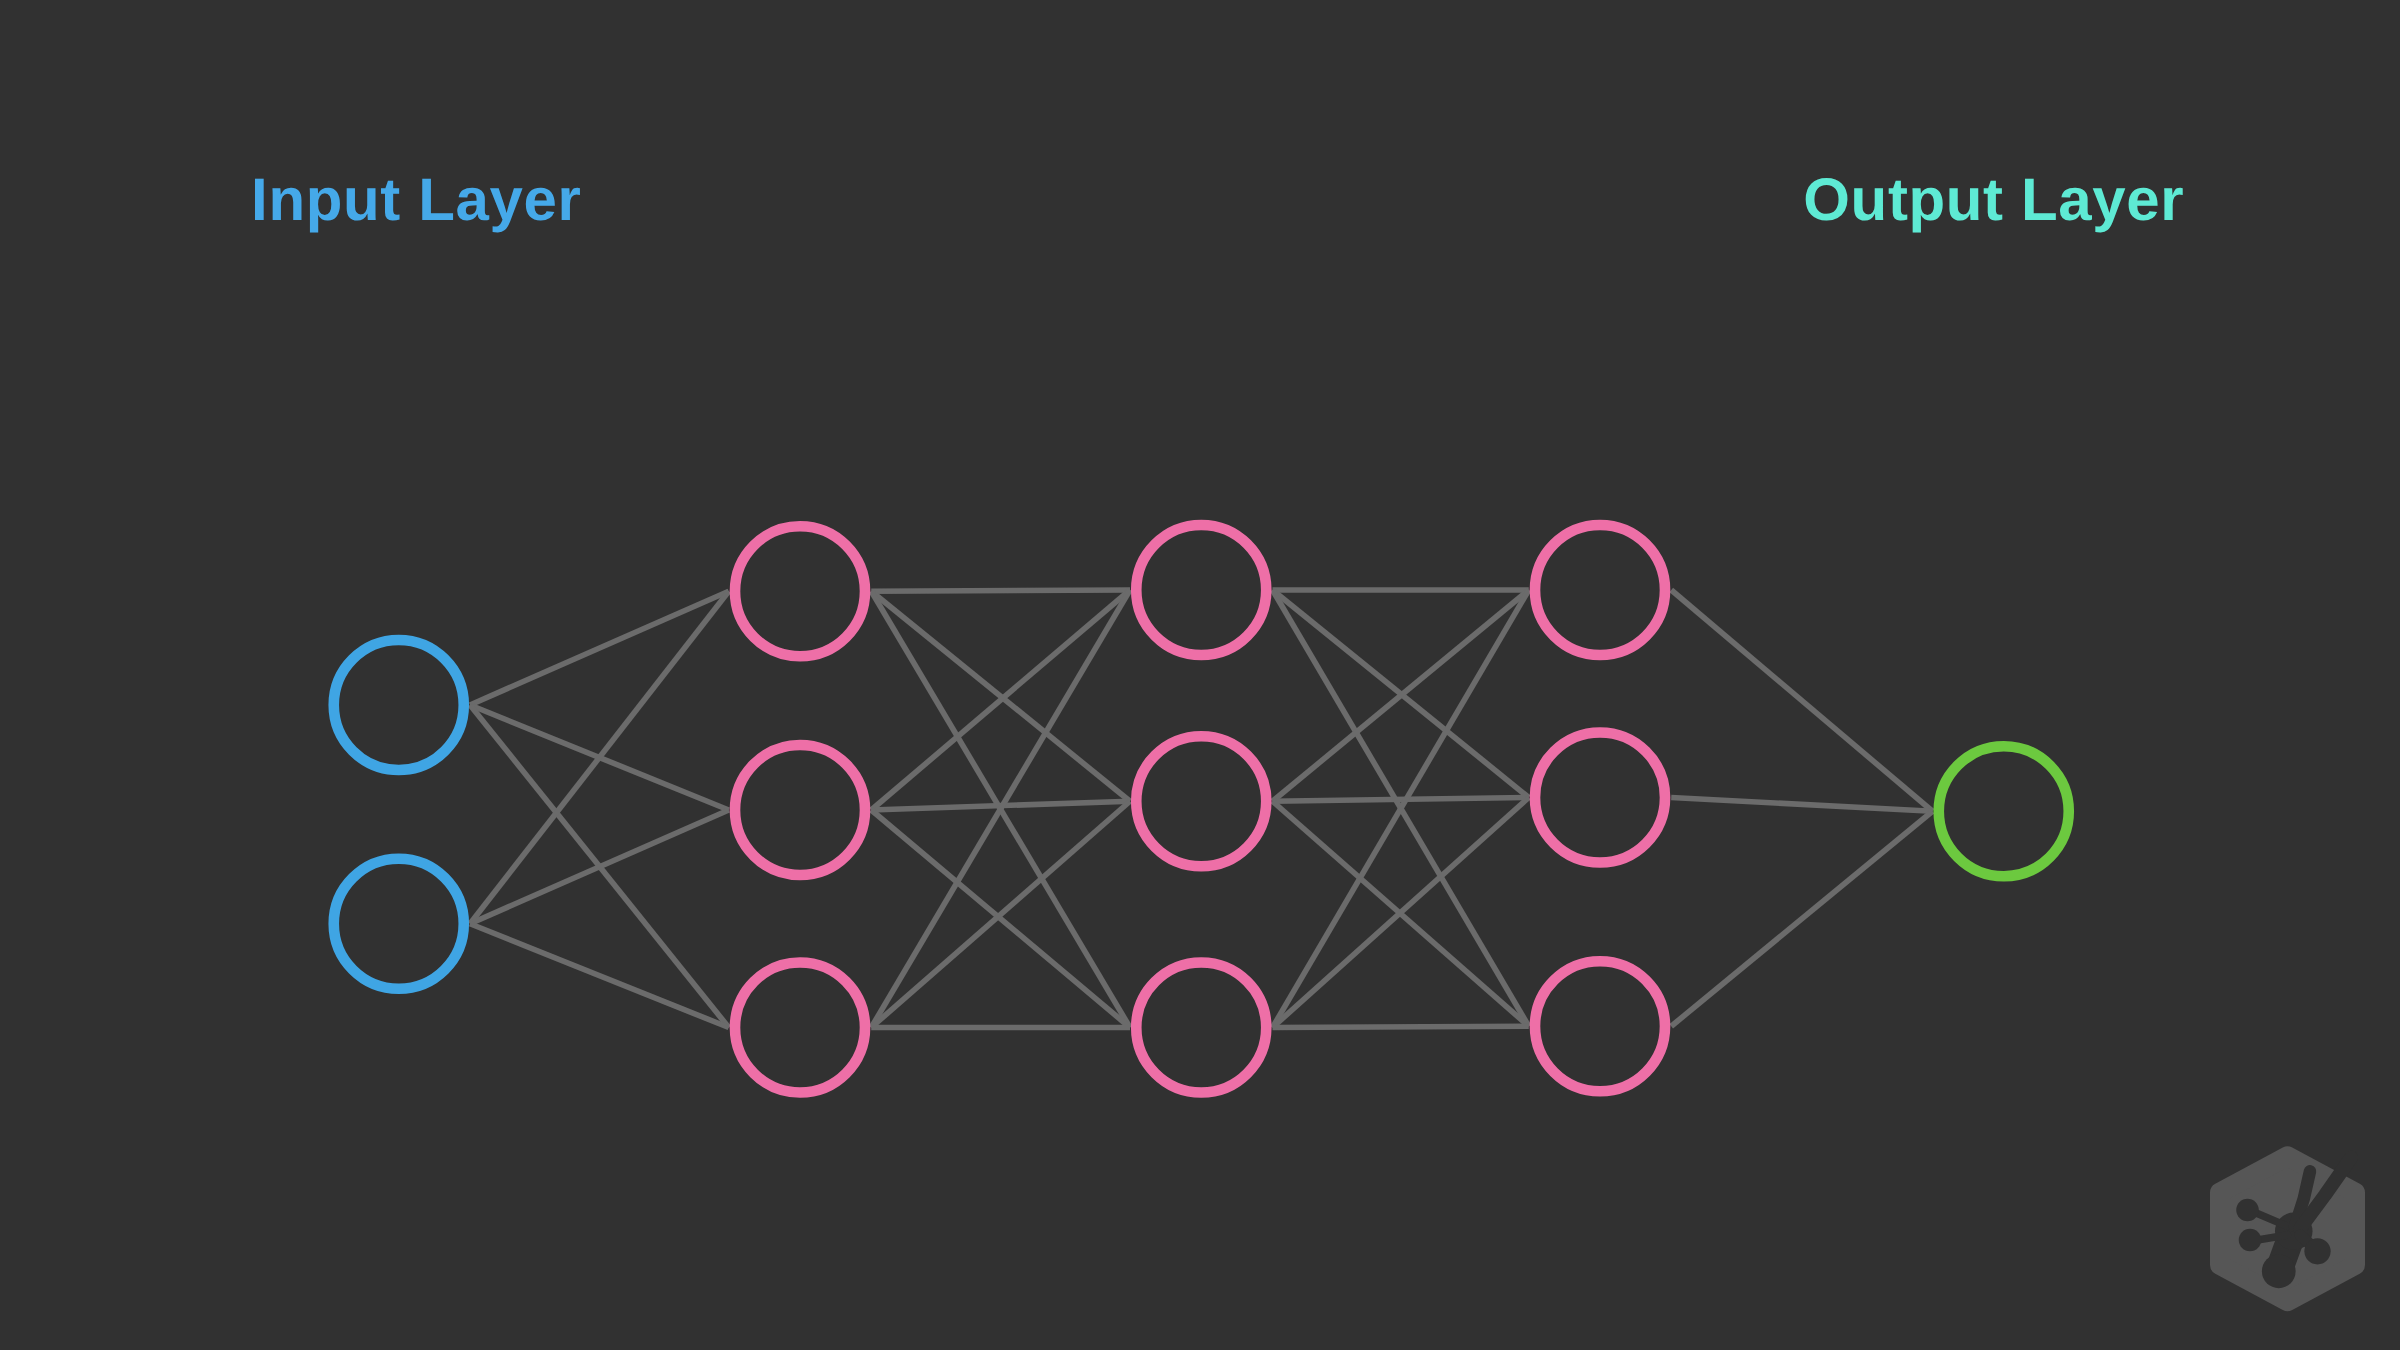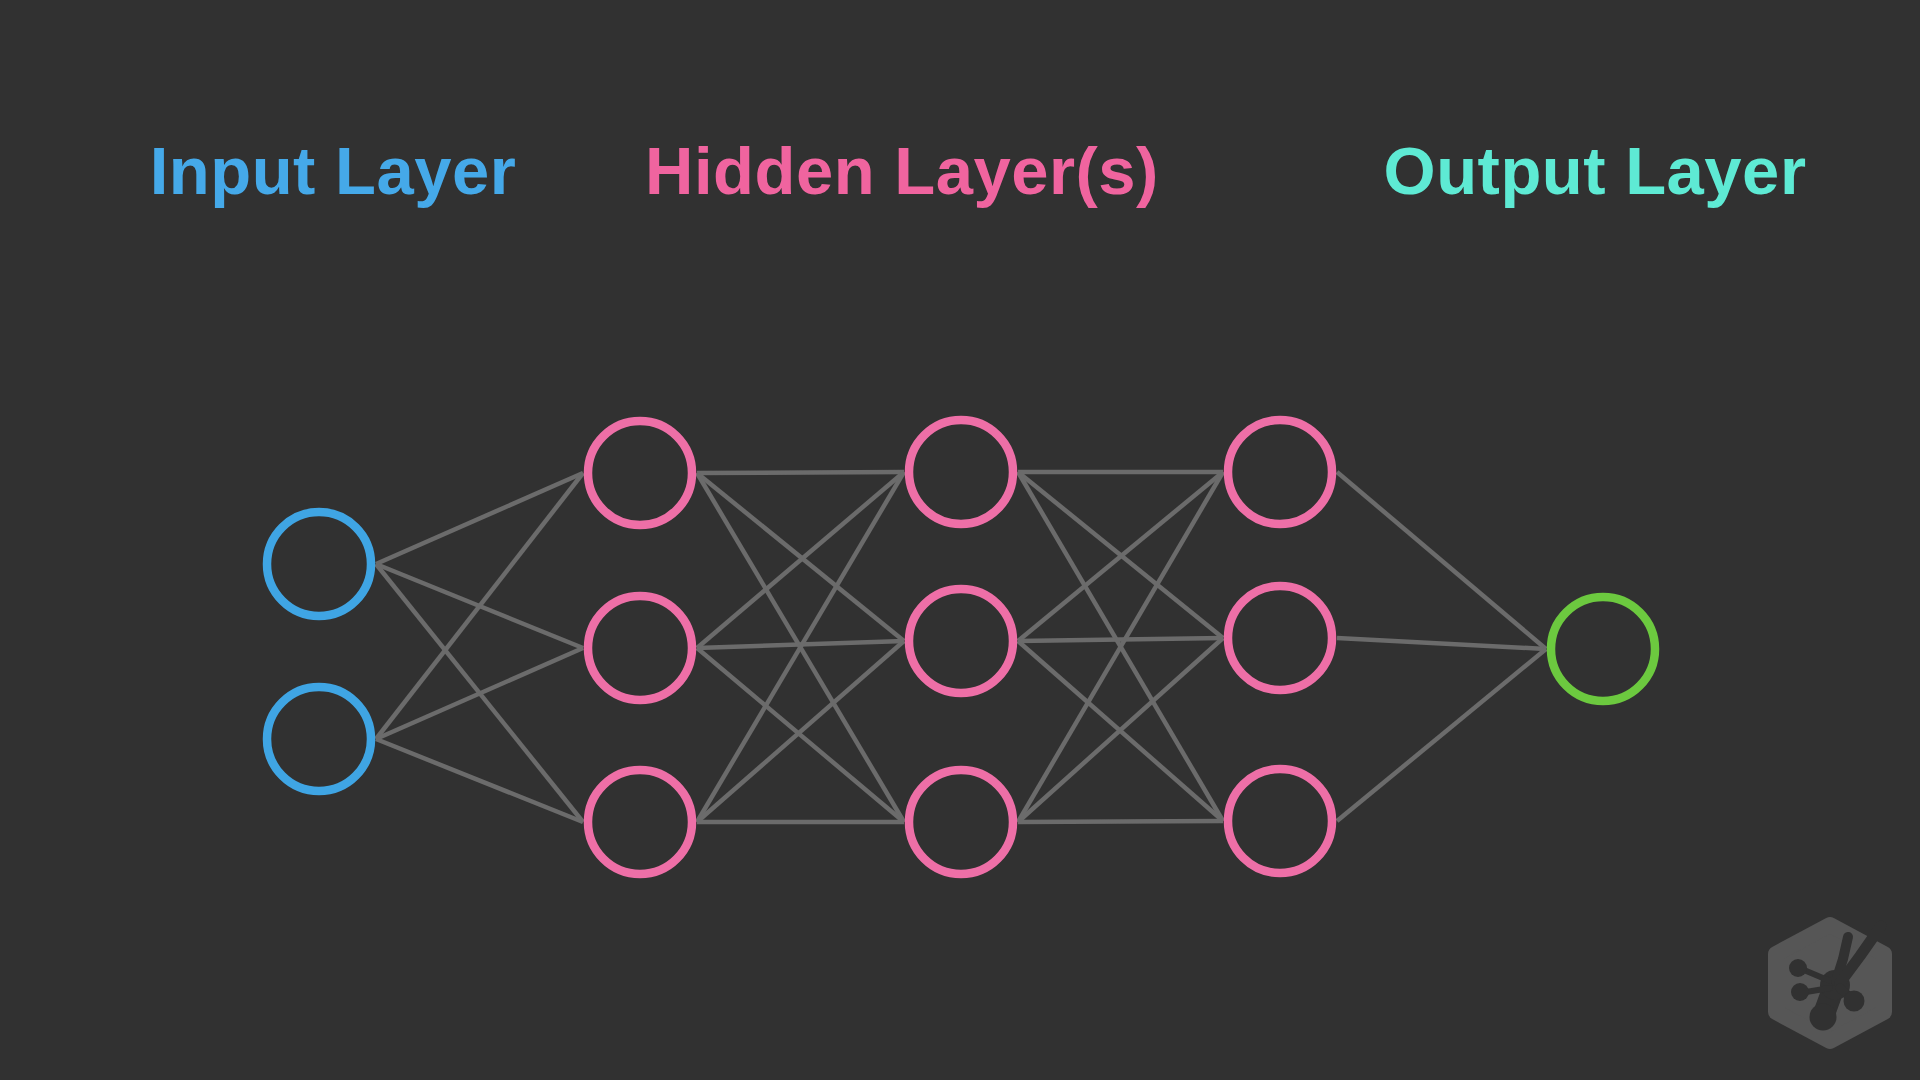--- a/index.html
+++ b/index.html
@@ -10,21 +10,21 @@
     position: relative;
     font-family: "Liberation Sans", sans-serif;
   }
   .stage { position: absolute; inset: 0; }
   .network-svg, .logo-svg { position: absolute; }
   .network-svg { left: 0; top: 0; }
   .layer-label {
     position: absolute;
     transform: translateX(-50%);
     font-weight: bold;
-    font-size: 67px;
+    font-size: 48px;
     line-height: 1;
     letter-spacing: 0.5px;
     white-space: nowrap;
   }
 </style>
 </head>
 <body style="background: rgb(49, 49, 49);">
 
 <div class="stage">
 
@@ -64,21 +64,20 @@
       <circle cx="961" cy="472" r="52" fill="none" stroke="#ee6fa7" stroke-width="8.5"></circle>
       <circle cx="961" cy="641" r="52" fill="none" stroke="#ee6fa7" stroke-width="8.5"></circle>
       <circle cx="961" cy="822" r="52" fill="none" stroke="#ee6fa7" stroke-width="8.5"></circle>
       <circle cx="1280" cy="472" r="52" fill="none" stroke="#ee6fa7" stroke-width="8.5"></circle>
       <circle cx="1280" cy="638" r="52" fill="none" stroke="#ee6fa7" stroke-width="8.5"></circle>
       <circle cx="1280" cy="821" r="52" fill="none" stroke="#ee6fa7" stroke-width="8.5"></circle>
       <circle cx="1603" cy="649" r="52" fill="none" stroke="#6cc93f" stroke-width="8.5"></circle>
     </svg>
 
   <div class="layer-label" style="left: 333px; top: 137px; color: rgb(69, 169, 233);">Input Layer</div>
-  <div class="layer-label" style="left: 902px; top: 137px; color: rgb(240, 100, 159);">Hidden Layer(s)</div>
   <div class="layer-label" style="left: 1595px; top: 137px; color: #5eead4;">Output Layer</div>
 
   <svg class="logo-svg" width="140" height="145" viewBox="0 0 140 145" style="left:1760px; top:908px;">
     <polygon points="70,17 124,46 124,104 70,133 16,104 16,46" stroke-width="16" stroke-linejoin="round" fill="#565656" stroke="#565656"></polygon>
     <g>
       <line x1="72" y1="84" x2="64" y2="106" stroke-width="22" stroke-linecap="round" stroke="#313131"></line>
       <circle cx="75" cy="77" r="15" fill="#313131"></circle>
       <circle cx="63" cy="109" r="13.5" fill="#313131"></circle>
       <line x1="70" y1="73" x2="44" y2="62" stroke-width="6" stroke-linecap="round" stroke="#313131"></line>
       <circle cx="38" cy="60" r="9" fill="#313131"></circle>

